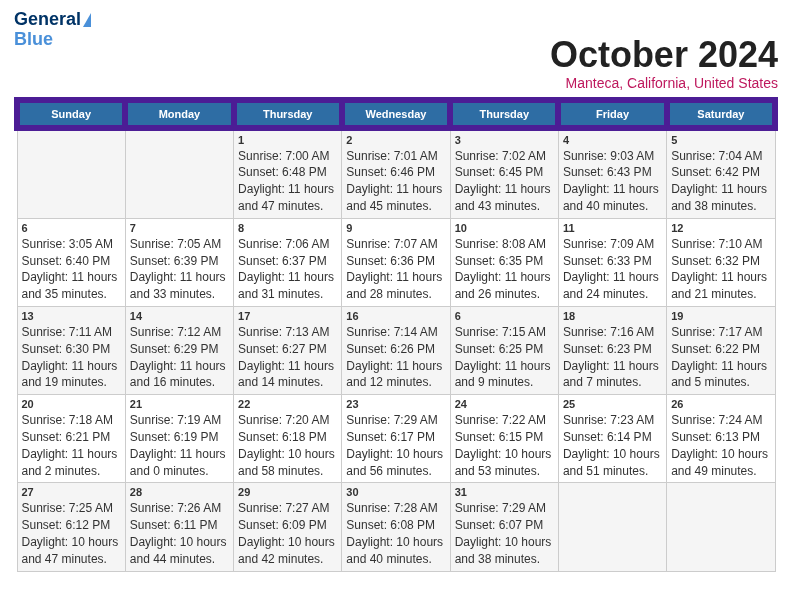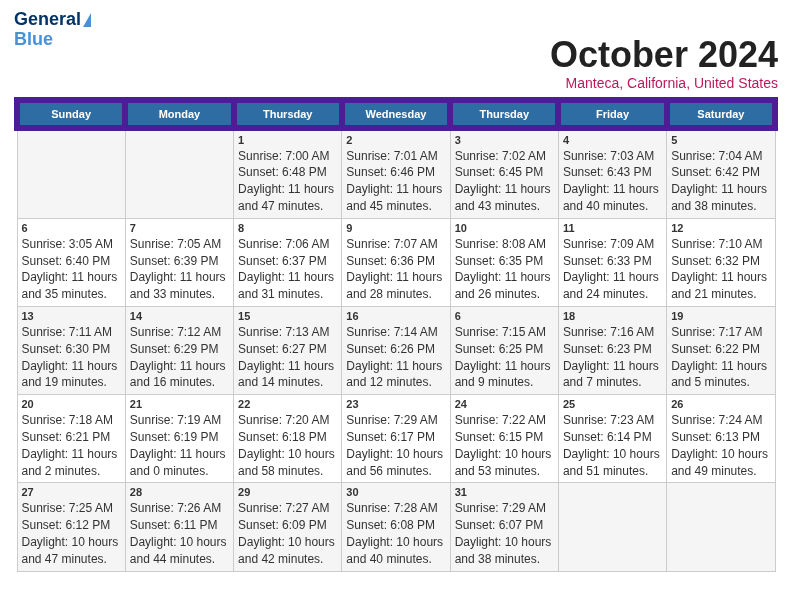--- a/index.html
+++ b/index.html
@@ -142,21 +142,21 @@
 Daylight: 11 hours and 45 minutes.</div>
           </td>
           <td>
             <span class="day-number">3</span>
             <div class="day-info">Sunrise: 7:02 AM
 Sunset: 6:45 PM
 Daylight: 11 hours and 43 minutes.</div>
           </td>
           <td>
             <span class="day-number">4</span>
-            <div class="day-info">Sunrise: 7:03 AM
+            <div class="day-info">Sunrise: 9:03 AM
 Sunset: 6:43 PM
 Daylight: 11 hours and 40 minutes.</div>
           </td>
           <td>
             <span class="day-number">5</span>
             <div class="day-info">Sunrise: 7:04 AM
 Sunset: 6:42 PM
 Daylight: 11 hours and 38 minutes.</div>
           </td>
         </tr>
@@ -211,21 +211,21 @@
 Sunset: 6:30 PM
 Daylight: 11 hours and 19 minutes.</div>
           </td>
           <td>
             <span class="day-number">14</span>
             <div class="day-info">Sunrise: 7:12 AM
 Sunset: 6:29 PM
 Daylight: 11 hours and 16 minutes.</div>
           </td>
           <td>
-            <span class="day-number">15</span>
+            <span class="day-number">17</span>
             <div class="day-info">Sunrise: 7:13 AM
 Sunset: 6:27 PM
 Daylight: 11 hours and 14 minutes.</div>
           </td>
           <td>
             <span class="day-number">16</span>
             <div class="day-info">Sunrise: 7:14 AM
 Sunset: 6:26 PM
 Daylight: 11 hours and 12 minutes.</div>
           </td>

